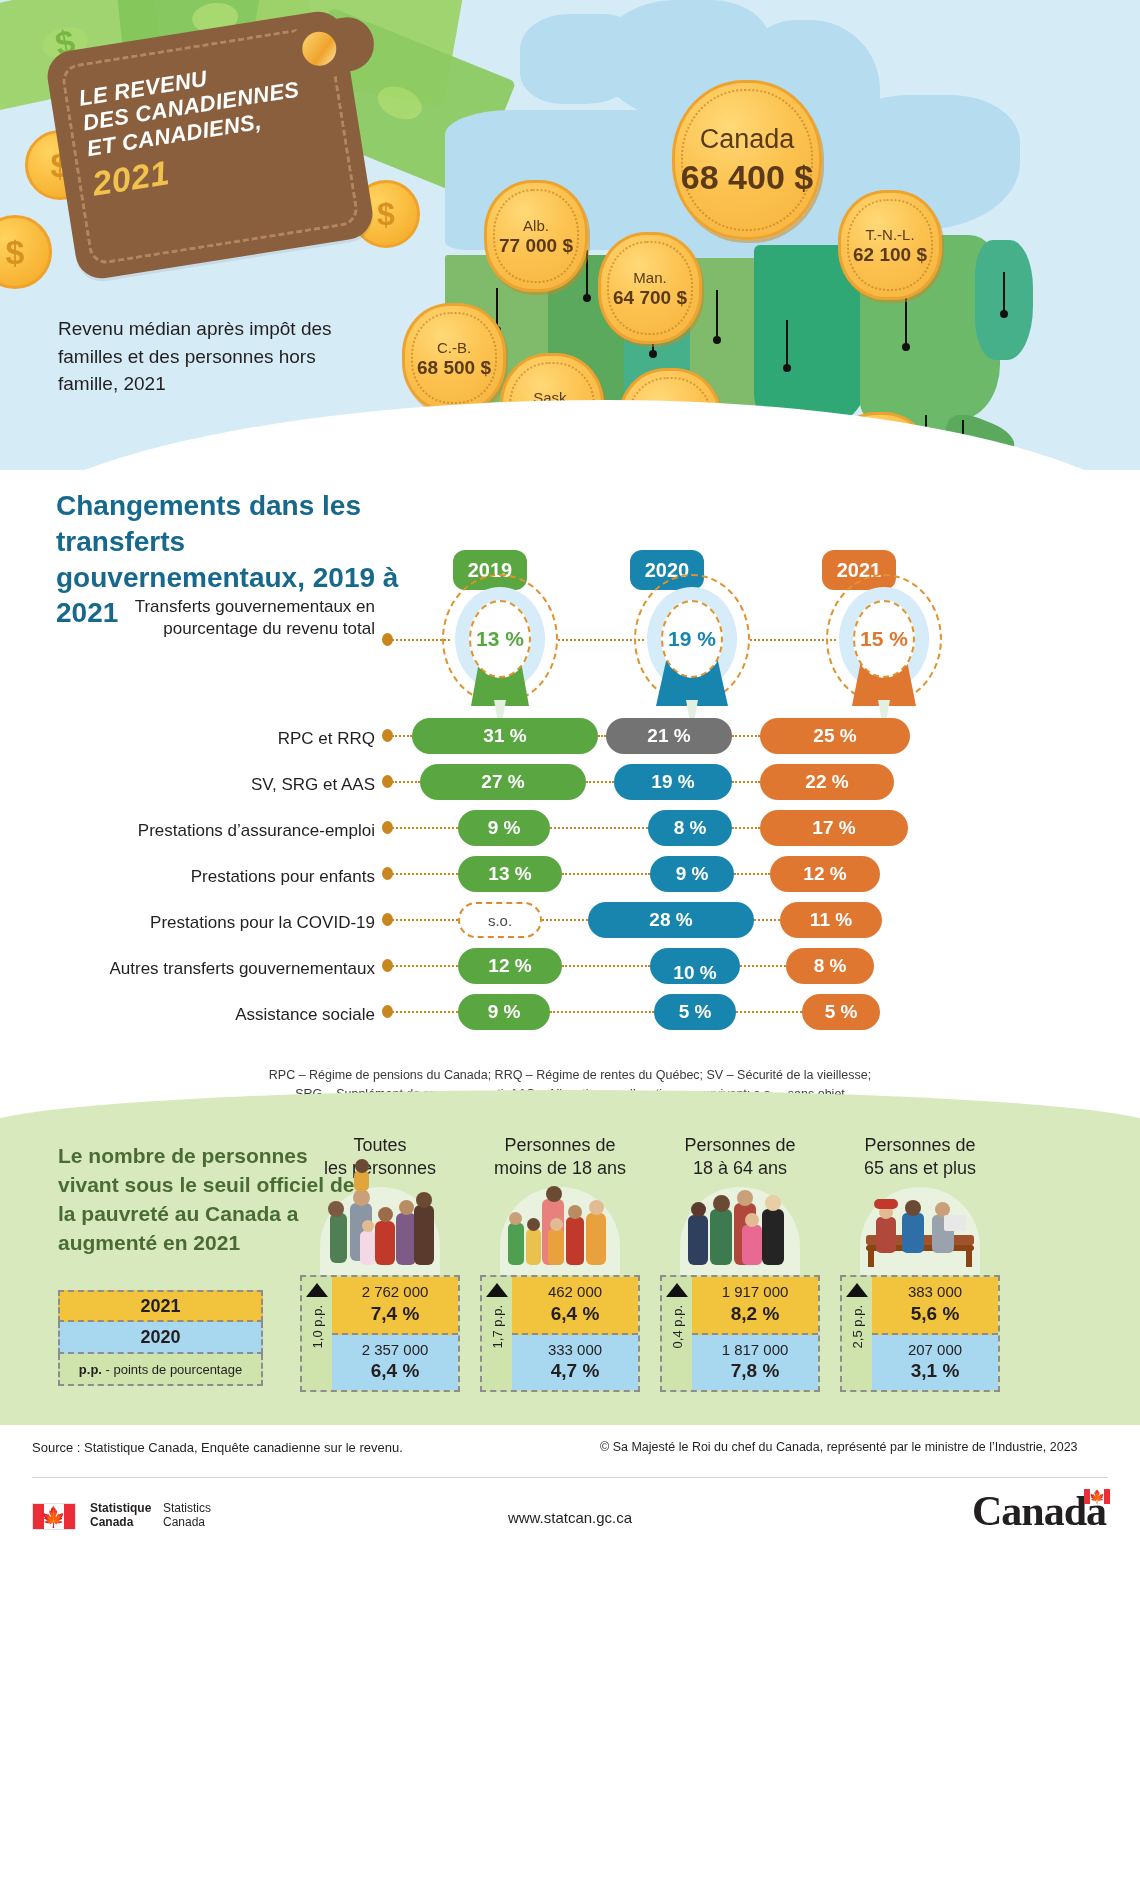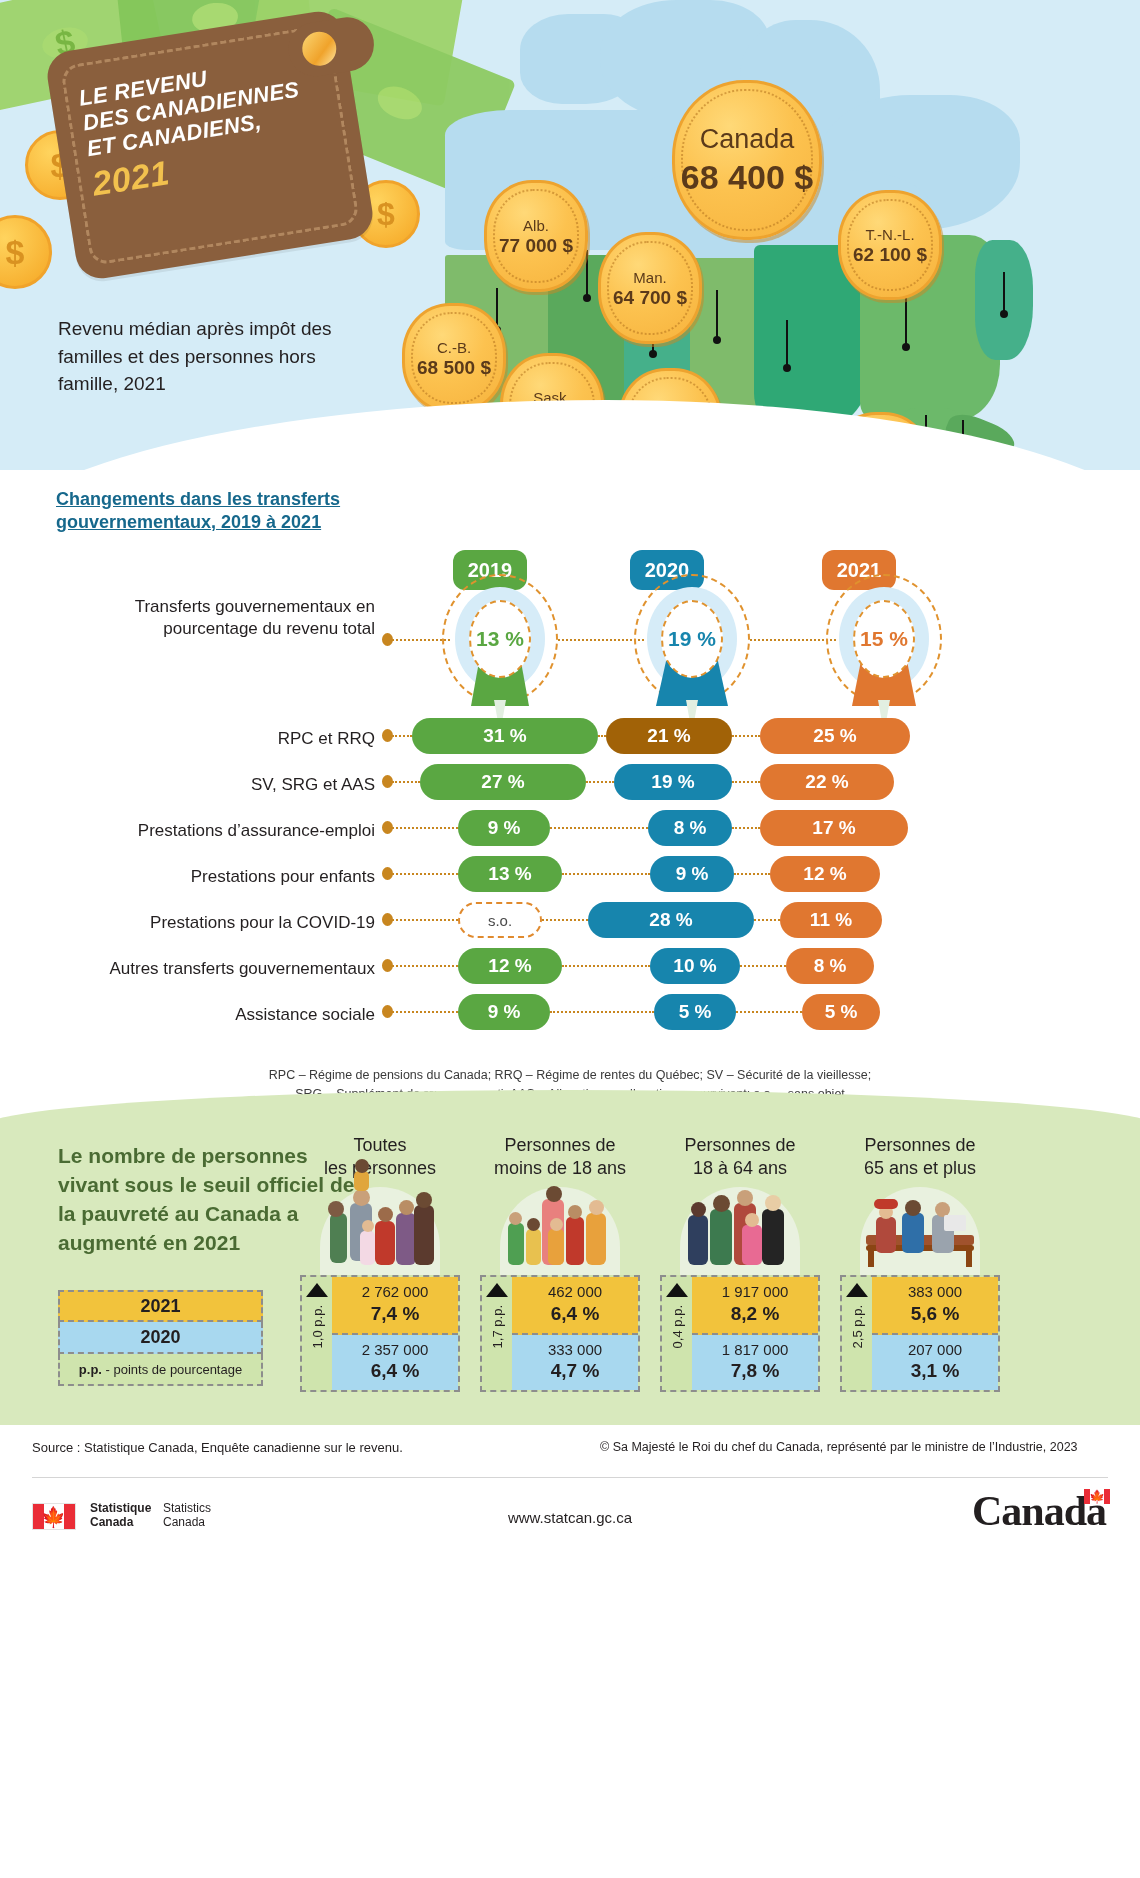--- a/index.html
+++ b/index.html
@@ -92,21 +92,21 @@
   .change-box{ position:absolute; right:24px; top:44px; width:112px; text-align:center;}
   .tri-down{ width:0;height:0;border-left:24px solid transparent;border-right:24px solid transparent;
     border-top:30px solid #6b4724; margin:0 auto 6px;}
   .change-val{ font-size:21px; font-weight:bold; color:#231f20; line-height:1.15;}
   .change-sub{ font-size:16px; color:#231f20; line-height:1.2;}
 
   
   .transfers{ position:absolute; left:0; top:470px; width:1140px; height:640px; background:#fff;}
   .sec-title{
     position:absolute; left:56px; top:18px; width:360px;
-    font-size:18px; font-weight:bold; line-height:1.28; color:#16688c;text-decoration:underline;
+    font-size:28px; font-weight:bold; line-height:1.28; color:#16688c;
   }
   .year-pill{
     position:absolute; top:80px; width:74px; height:40px; border-radius:12px;
     color:#fff; font-size:20px; font-weight:bold;
     display:flex; align-items:center; justify-content:center;
   }
   .row-label{
     position:absolute; text-align:right; font-size:17px; color:#231f20; line-height:1.3;
   }
   .dot{ position:absolute; width:11px; height:13px; border-radius:50%; background:#c8861f;}
@@ -362,21 +362,21 @@
     </div>
   </div>
 
   <div class="row-label" style="left:170px;top:258px;width:205px;">RPC et RRQ</div>
   <div class="dot" style="left:382px;top:259px;"></div>
   <div class="dashline" style="left:392px;top:265px;width:20px;"></div>
   <div class="bar" style="left:412px;top:248px;width:186px;background:#5aa742;">
     <span>31 %</span>
     </div>
   <div class="dashline" style="left:598px;top:265px;width:8px;"></div>
-  <div class="bar" style="left:606px;top:248px;width:126px;background:#a16207;">
+  <div class="bar" style="left:606px;top:248px;width:126px;background:#737373;">
     <span>21 %</span>
     </div>
   <div class="dashline" style="left:732px;top:265px;width:28px;"></div>
   <div class="bar" style="left:760px;top:248px;width:150px;background:#e07730;">
     <span>25 %</span>
     </div>
 
   <div class="row-label" style="left:170px;top:304px;width:205px;">SV, SRG et AAS</div>
   <div class="dot" style="left:382px;top:305px;"></div>
   <div class="dashline" style="left:392px;top:311px;width:28px;"></div>
@@ -437,21 +437,21 @@
     <span>11 %</span>
     </div>
 
   <div class="row-label" style="left:68px;top:488px;width:307px;">Autres transferts gouvernementaux</div>
   <div class="dot" style="left:382px;top:489px;"></div>
   <div class="dashline" style="left:392px;top:495px;width:66px;"></div>
   <div class="bar" style="left:458px;top:478px;width:104px;background:#5aa742;">
     <span>12 %</span>
     </div>
   <div class="dashline" style="left:562px;top:495px;width:88px;"></div>
-  <div class="bar" style="left:650px;top:478px;width:90px;background:#1785ad;">
+  <div class="bar" style="left:650px;top:478px;width:90px;background:#1785ad;align-items:flex-end;">
     <span>10 %</span>
     </div>
   <div class="dashline" style="left:740px;top:495px;width:46px;"></div>
   <div class="bar" style="left:786px;top:478px;width:88px;background:#e07730;">
     <span>8 %</span>
     </div>
 
   <div class="row-label" style="left:170px;top:534px;width:205px;">Assistance sociale</div>
   <div class="dot" style="left:382px;top:535px;"></div>
   <div class="dashline" style="left:392px;top:541px;width:66px;"></div>

